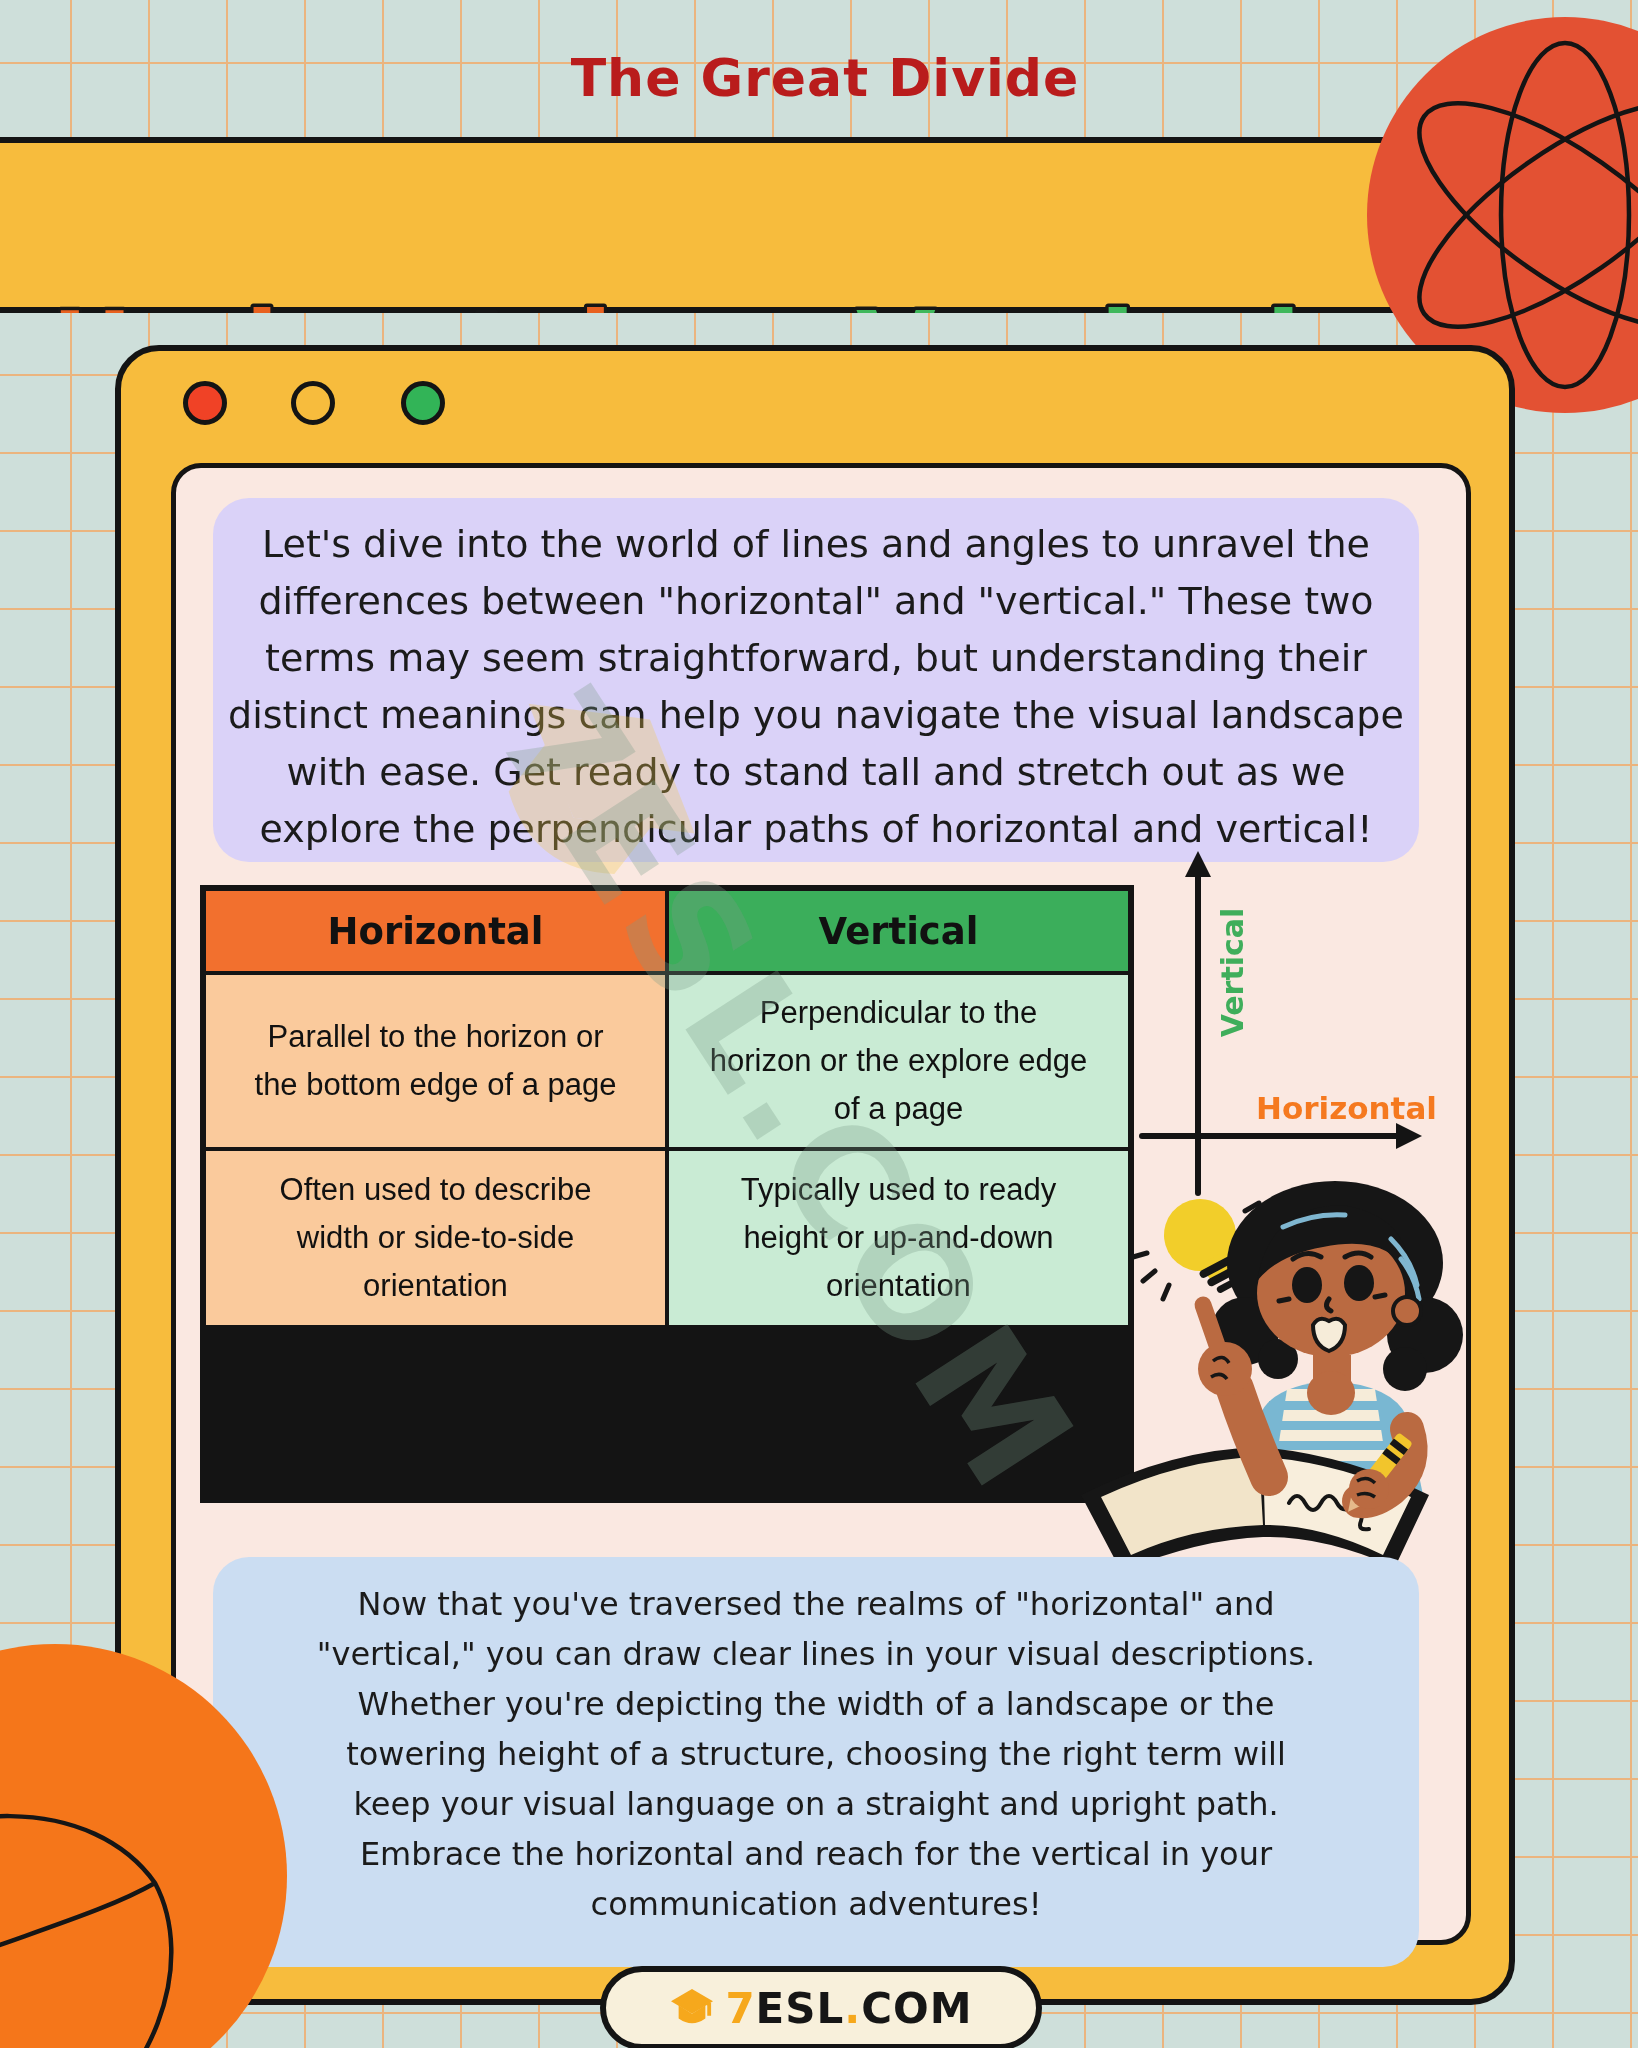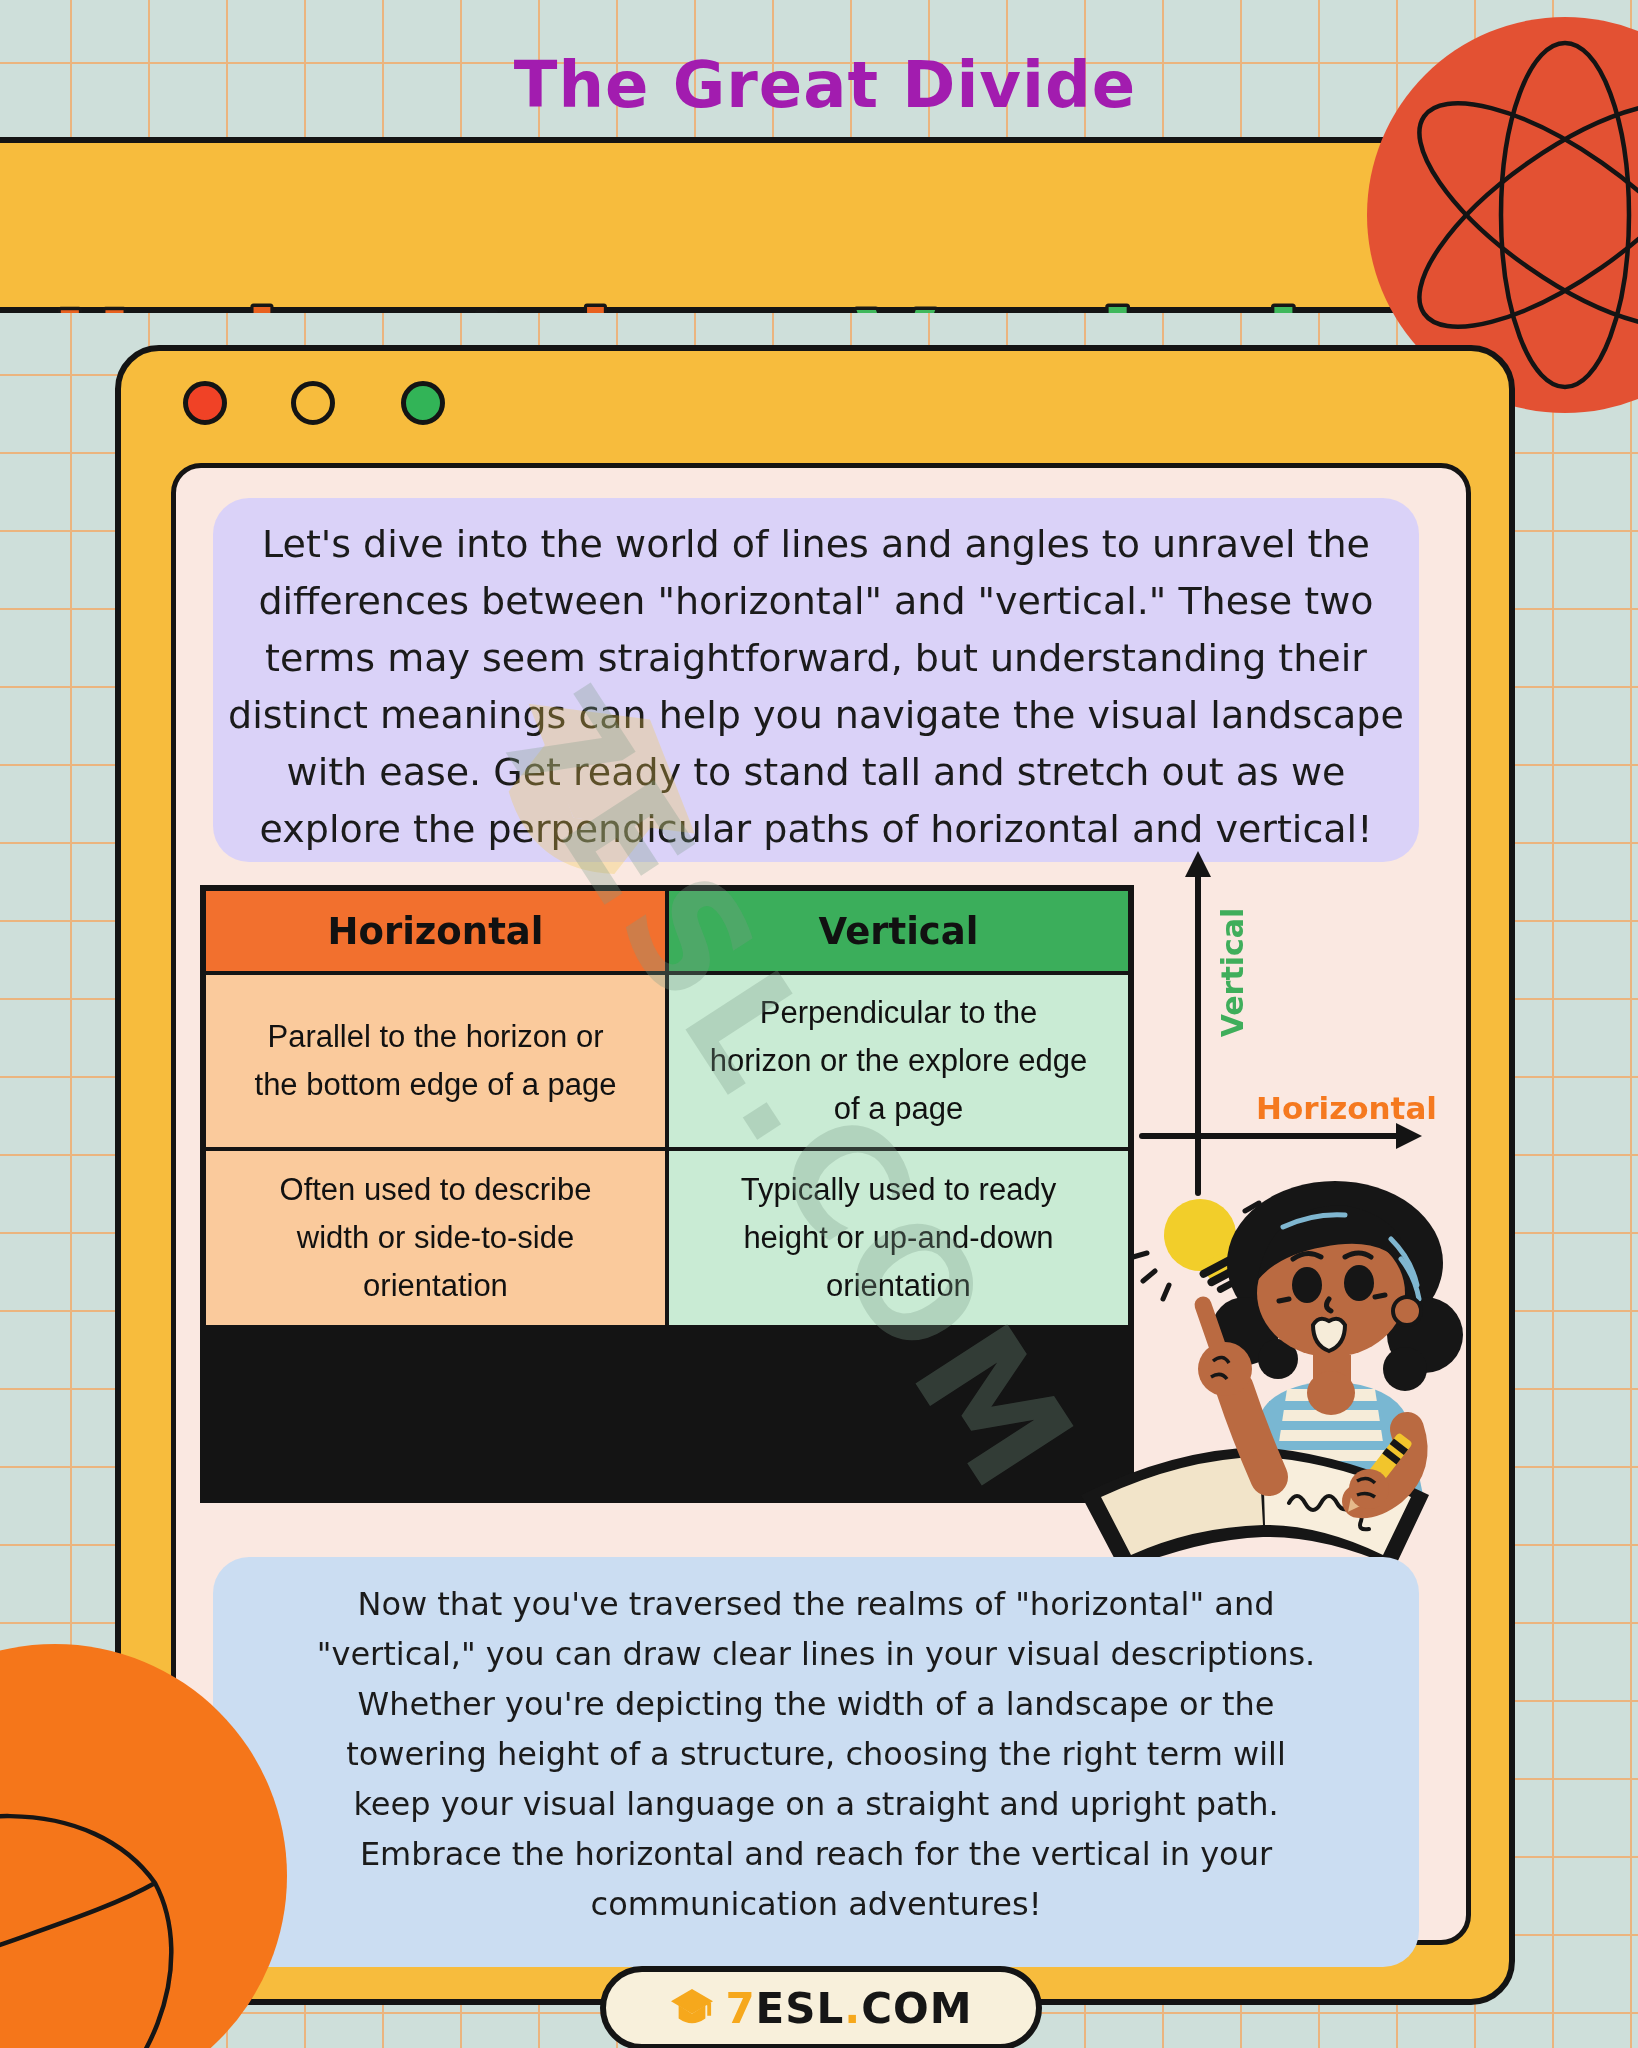--- a/index.html
+++ b/index.html
@@ -10,21 +10,21 @@
     background-image:
       linear-gradient(#EBB47E 2.5px, transparent 2.5px),
       linear-gradient(90deg,#EBB47E 2.5px, transparent 2.5px);
     background-size:78px 78px;
     background-position:70px 62px;
   }
   .abs{position:absolute;}
 
   
   #kicker{left:450px;top:48px;width:750px;text-align:center;
-    font-size:64px;font-weight:bold;color:#a21caf;letter-spacing:1px;}
+    font-size:52px;font-weight:bold;color:#b91c1c;letter-spacing:1px;}
   #banner{left:0;top:137px;width:1638px;height:164px;background:#F7BC3D;
     border-top:6px solid #141414;border-bottom:6px solid #141414;}
   #title-svg{left:0;top:137px;width:1638px;height:176px;}
   #title-svg text{font-family:"DejaVu Sans",sans-serif;font-weight:bold;
     stroke:#161616;stroke-width:7px;paint-order:stroke;stroke-linejoin:round;}
   #atom-svg{left:1350px;top:0;width:288px;height:440px;}
 
   
   #window{left:115px;top:345px;width:1388px;height:1648px;background:#F7BC3D;
     border:6px solid #141414;border-radius:44px;}

